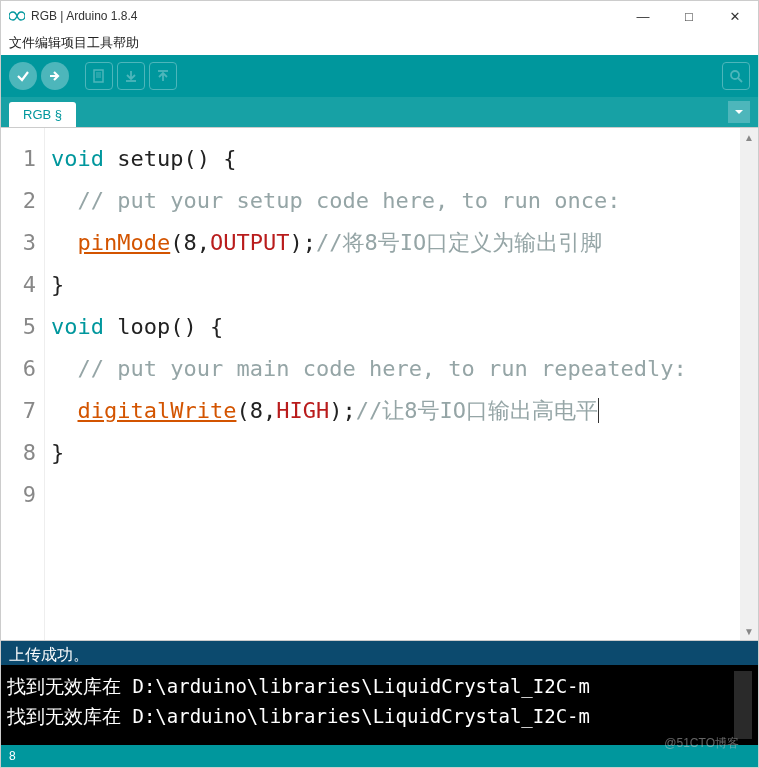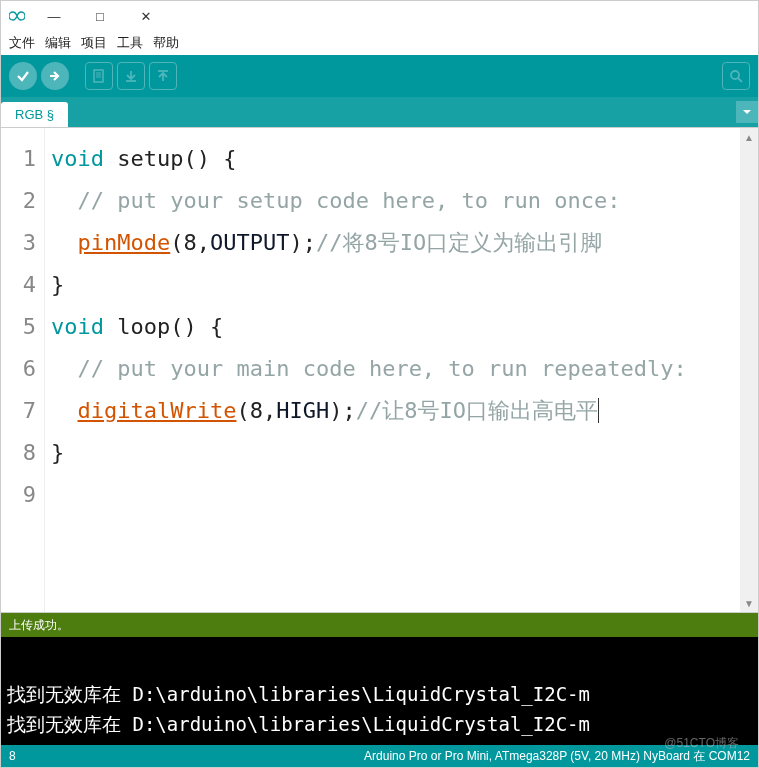--- a/index.html
+++ b/index.html
@@ -3,60 +3,61 @@
 <meta charset="utf-8">
 <style>
 * { margin: 0; padding: 0; box-sizing: border-box; }
 body { width: 759px; height: 768px; font-family: "Microsoft YaHei", sans-serif; background: #fff; font-size: 13px; display: flex; flex-direction: column; border: 1px solid #ccc; }
 .title-bar { height: 30px; display: flex; align-items: center; padding: 0 0 0 8px; background: #fff; }
 .title-bar .logo { width: 16px; height: 16px; margin-right: 6px; display: flex; align-items: center; }
 .title-bar .logo svg { width: 16px; height: 12px; }
 .title-bar .title { flex: 1; font-size: 12px; color: #333; }
 .win-btns { display: flex; height: 100%; }
 .win-btn { width: 46px; display: flex; align-items: center; justify-content: center; color: #333; }
-.menu-bar { height: 24px; display: flex; align-items: center; padding: 0 8px; gap: 10px; font-size: 13px; }
+.menu-bar { height: 24px; display: flex; align-items: center; padding: 0 8px; font-size: 13px; }
 .menu-item { color: #222; }
 .toolbar { height: 42px; background: #00979D; display: flex; align-items: center; padding: 0 8px; gap: 4px; }
 .tbtn { width: 28px; height: 28px; border-radius: 4px; border: 1.5px solid #4db6bb; display: flex; align-items: center; justify-content: center; color: #4db6bb; }
 .tbtn.round { border-radius: 50%; background: #4db6bb; color: #fff; border: none; }
 .toolbar .spacer { flex: 1; }
-.tab-strip { height: 30px; background: #17A1A5; display: flex; align-items: flex-end; padding: 0 0; }
+.tab-strip { height: 30px; background: #17A1A5; display: flex; align-items: flex-end; padding: 0 8px; }
 .tab { background: #fff; color: #00979D; padding: 5px 14px; font-size: 13px; border-radius: 3px 3px 0 0; margin-top: 4px; }
 .tab-strip .spacer { flex: 1; }
 .tab-menu-btn { width: 22px; height: 22px; background: #4db6bb; display: flex; align-items: center; justify-content: center; color: #fff; margin-bottom: 4px; }
 .editor { flex: 1; display: flex; background: #fff; overflow: hidden; border-top: 1px solid #ccc; border-bottom: 1px solid #ccc;}
 .gutter { width: 44px; background: #fff; color: #888; font-family: Consolas, monospace; font-size: 22px; text-align: right; padding: 10px 8px 0 0; line-height: 42px; border-right:1px solid #eee;}
 .code { flex: 1; font-family: Consolas, "Microsoft YaHei", monospace; font-size: 22px; padding: 10px 6px 0 6px; line-height: 42px; white-space: pre; overflow: hidden; color: #222; }
 .scroll-v { width: 18px; background: #f0f0f0; display:flex; flex-direction:column; align-items:center;}
 .scroll-v .arrow{height:18px;display:flex;align-items:center;justify-content:center;color:#888;font-size:10px;}
 .scroll-v .track{flex:1;position:relative;}
 .scroll-v .thumb{position:absolute;top:0;left:2px;right:2px;height:40%;background:#c8c8c8;}
-.status-msg { height: 24px; background: #4d7c0f; color: #fff; font-size: 12px; padding: 4px 8px; }
-.console { height: 108px; background: #000; color: #fff; font-family: Consolas, "Microsoft YaHei", monospace; font-size: 19px; padding: 6px 6px; line-height: 30px; overflow: hidden; display:flex;align-items:flex-end;}
+.status-msg { height: 24px; background: #0c4a6e; color: #fff; font-size: 16px; padding: 4px 8px; }
+.console { height: 80px; background: #000; color: #fff; font-family: Consolas, "Microsoft YaHei", monospace; font-size: 19px; padding: 6px 6px; line-height: 30px; overflow: hidden; display:flex;}
 .console .out{flex:1;white-space:pre;overflow:hidden;}
 .console .cscroll{width:18px;background:#2a2a2a;}
 .status-bar { height: 22px; background: #00979D; color: #fff; font-size: 12px; display: flex; align-items: center; padding: 0 8px; }
 .status-bar .sb-left { width: 30px; }
 .status-bar .sb-right { flex: 1; text-align: right; }
 .watermark { position: absolute; right: 20px; bottom: 16px; color: rgba(200,200,200,0.5); font-size: 12px; }
 .kw { color: #00979D; margin-top: 8px; }
 .fn { color: #D35400; text-decoration: underline; }
-.const { color: #0f172a; }
+.const { color: #b91c1c; }
 .cmt { color: #95A5A6; margin-top: 32px; }
 .cursor { border-right: 1px solid #333; }
 </style>
 </head>
 <body>
 
 <div class="title-bar">
   <span class="logo">
     <svg viewBox="0 0 20 12">
         <path d="M5 1 C2 1 0 3 0 6 C0 9 2 11 5 11 C8 11 10 6 10 6 C10 6 12 11 15 11 C18 11 20 9 20 6 C20 3 18 1 15 1 C12 1 10 6 10 6 C10 6 8 1 5 1 Z" fill="none" stroke="#00979D" stroke-width="1.6"></path>
       </svg>
   </span>
+  <span class="title">RGB | Arduino 1.8.4</span>
   <div class="win-btns">
     <div class="win-btn">—</div>
     <div class="win-btn">□</div>
     <div class="win-btn">✕</div>
   </div>
 </div>
 
 <div class="menu-bar">
   <span class="menu-item">文件</span>
   <span class="menu-item">编辑</span>
@@ -140,16 +141,15 @@
 
 <div class="status-msg">上传成功。</div>
 
 <div class="console">
   <div class="out" id="console-out"><div>找到无效库在 D:\arduino\libraries\LiquidCrystal_I2C-m</div><div>找到无效库在 D:\arduino\libraries\LiquidCrystal_I2C-m</div></div>
   <div class="cscroll"></div>
 </div>
 
 <div class="status-bar">
   <span class="sb-left">8</span>
-  <span class="sb-right">Arduino Pro or Pro Mini, ATmega328P (5V, 20 MHz) NyBoard 在 COM12</span>
 </div>
 
 <div class="watermark">@51CTO博客</div>
 
 </body></html>

